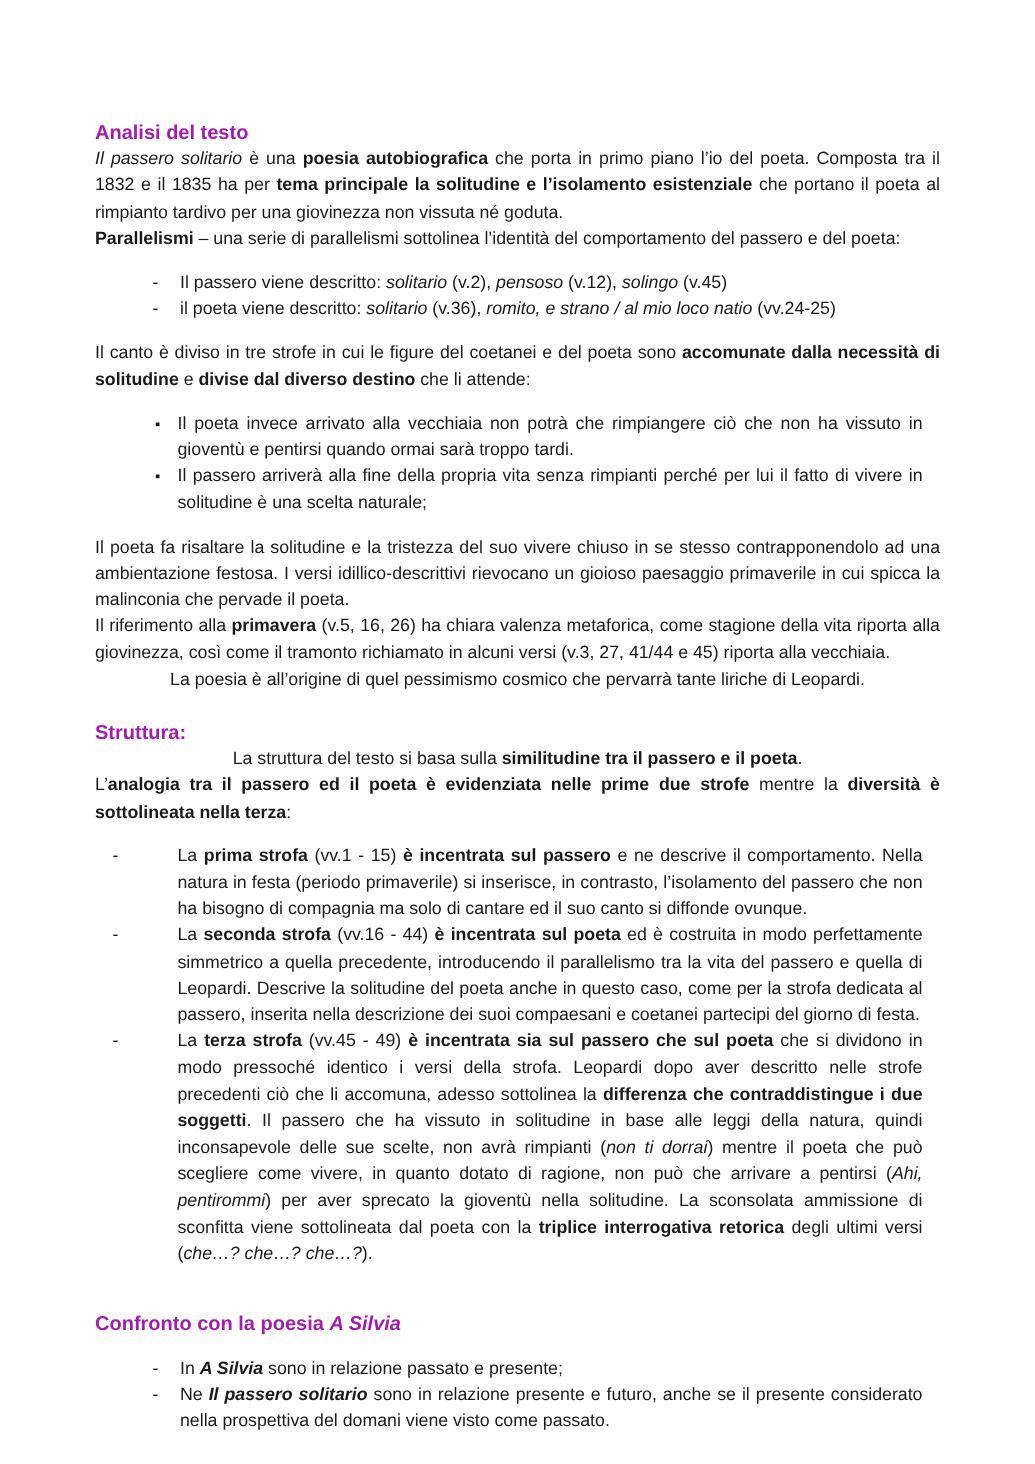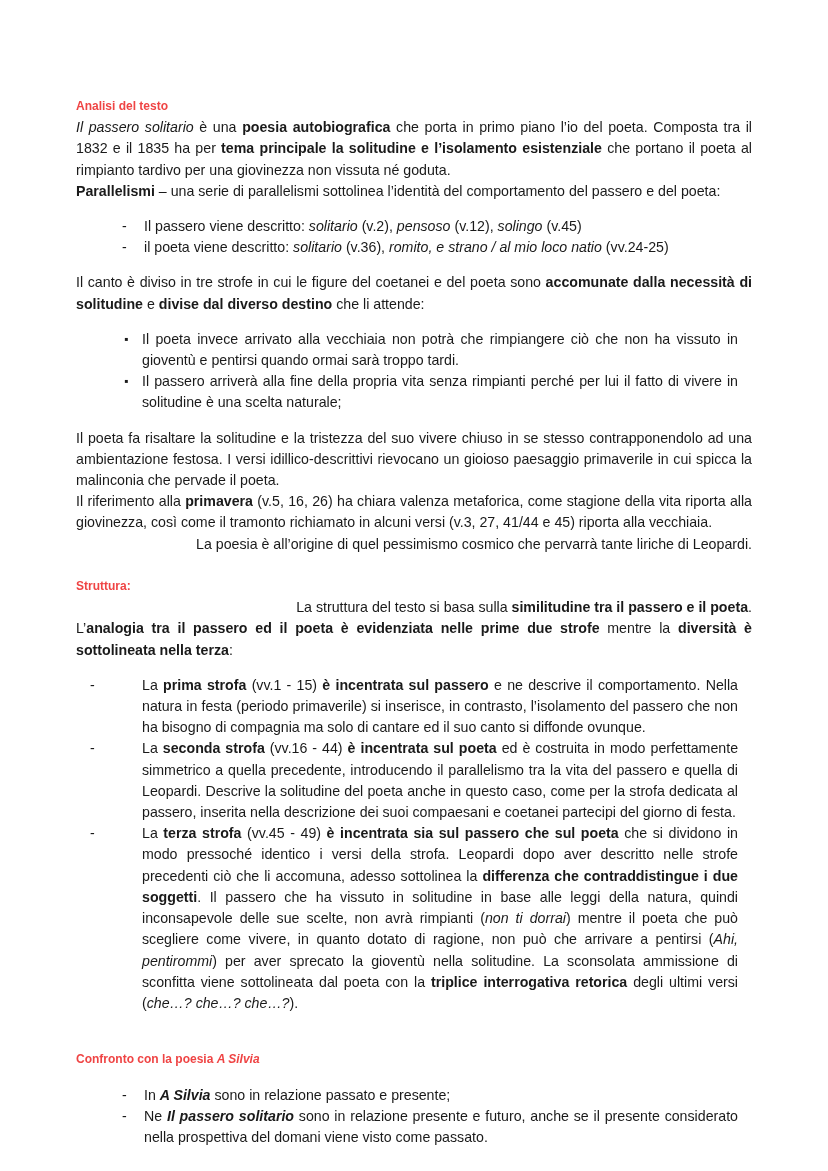--- a/index.html
+++ b/index.html
@@ -22,39 +22,39 @@
     box-sizing: border-box;
     padding: 96px 76px 0 76px;
   }
   .doc {
     width: 676px;
     font-size: 14.2px;
     line-height: 21.2px;
   }
 
   h2.section-heading {
-    font-size: 12px;
+    font-size: 16px;
     line-height: 21.2px;
     font-weight: bold;
-    color: #ef4444;
+    color: #a21caf;
     margin: 0;
     padding: 0;
   }
   h2.section-heading em {
     font-style: italic;
   }
 
   p.para {
     margin: 0;
     padding: 0;
     text-align: justify;
     text-justify: inter-word;
   }
   p.para.noj {
-    text-align: right;
+    text-align: center;
   }
 
   .spacer {
     height: 21.2px;
   }
 
   
   ul.dash-list,
   ul.square-list,
   ul.dash-list-flush {

